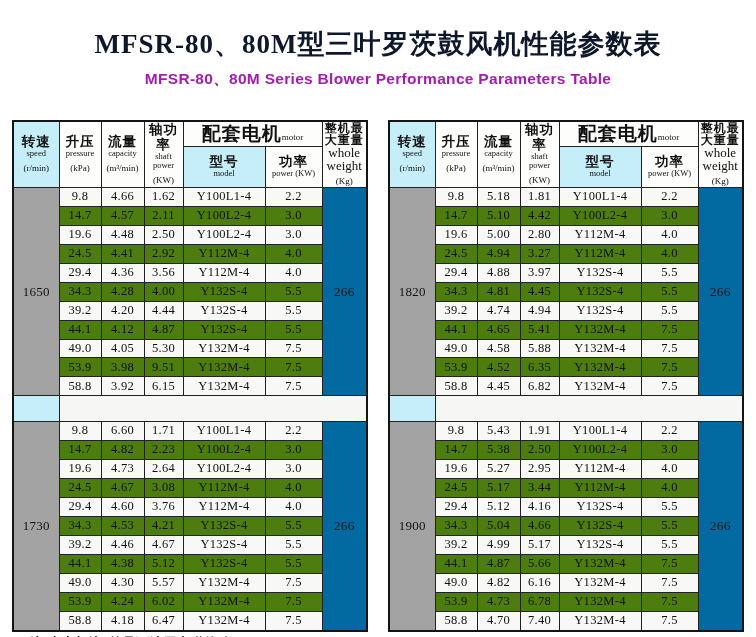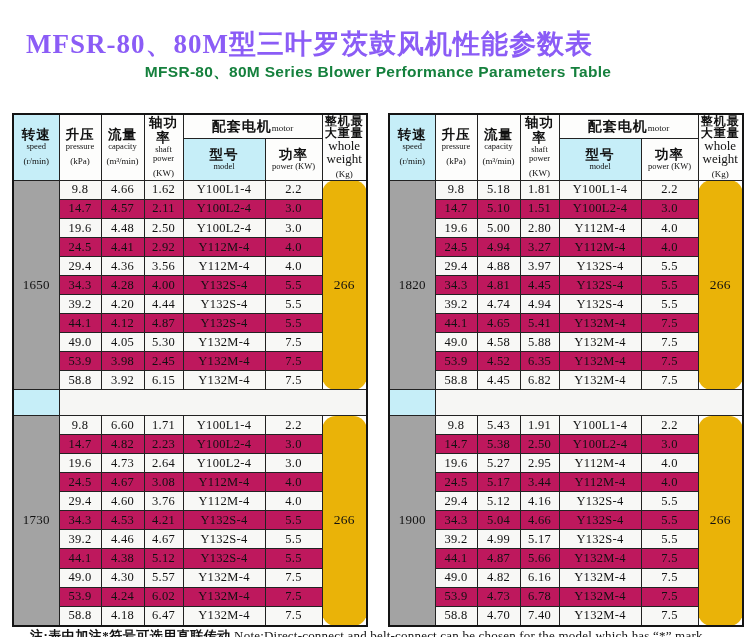--- a/index.html
+++ b/index.html
@@ -1,52 +1,52 @@
 <!DOCTYPE html>
 <html><head>
 <meta charset="utf-8">
 <style>
   html,body { margin:0; padding:0; background:#ffffff; }
   body { width:756px; height:637px; overflow:hidden;
          font-family:"Liberation Serif", serif; color:#111; }
   .page { padding:26px 26px 0 26px; }
 
-  .title { text-align:left; font-size:27px; font-weight:bold;
-           color:#8b5cf6; letter-spacing:1px;
+  .title { text-align:center; font-size:27px; font-weight:bold;
+           color:#0f172a; letter-spacing:1px;
            font-family:"Liberation Serif", serif; }
   .subtitle { text-align:center; font-size:15.5px; font-weight:bold;
-              color:#15803d; letter-spacing:0.3px;
+              color:#a21caf; margin-top:7px; letter-spacing:0.3px;
               font-family:"Liberation Sans", sans-serif; }
 
   .tables-row { display:flex; justify-content:center; gap:20px; margin-top:30px; }
 
   table.perf-table { border-collapse:collapse; table-layout:fixed; width:339px;
                      border:2px solid #141414; }
   .perf-table th, .perf-table td { border:1px solid #222; text-align:center;
                                    padding:0; overflow:hidden; }
 
   
   th.hc { background:#fdfdfc; vertical-align:middle; font-weight:normal; }
   th.hc .cn  { font-size:13.5px; font-weight:bold; letter-spacing:1px; line-height:1.05; }
   th.hc .cn2 { font-size:12px; font-weight:bold; letter-spacing:1px; line-height:1.0; }
   th.hc .en  { font-size:8.5px; line-height:1.1; }
   th.hc .en2 { font-size:13px; line-height:1.0; }
   th.hc .unit{ font-size:9px; line-height:1.1; margin-top:5px; }
   th.cyan { background:#c6eef8; }
   th.group { height:17px; }
-  th.group .cn { display:inline; font-size:14px; }
+  th.group .cn { display:inline; font-size:19px; }
   th.group .en { display:inline; font-size:9px; }
   tr.hrow2 th { height:33px; }
 
   
   td.data { height:17.5px; font-size:12.5px; letter-spacing:0.3px; }
   tr.w { background:#f8f8f6; }
-  tr.c { background:#be185d;padding-left:28px; }
+  tr.c { background:#4d7c0f;padding-left:28px; }
   td.speed { background:#a3a3a3; font-size:13px; }
-  td.weight { background:#eab308; font-size:13.5px;border-radius:14px; }
+  td.weight { background:#0369a1; font-size:13.5px; }
   td.sepL { background:#c6eef8; height:24px; }
   td.sepR { background:#f6f6f4; }
 
   .note { margin-top:13px; padding-left:4px; font-size:13px; white-space:nowrap; }
   .note .cn { font-weight:bold; letter-spacing:0.5px; }
   .note .en { font-weight:normal; letter-spacing:0.2px; }
 </style>
 </head>
 <body>
 
@@ -168,21 +168,21 @@
           <tr class="w">
             <td class="data">49.0</td>
             <td class="data">4.05</td>
             <td class="data">5.30</td>
             <td class="data">Y132M-4</td>
             <td class="data">7.5</td>
           </tr>
           <tr class="c">
             <td class="data">53.9</td>
             <td class="data">3.98</td>
-            <td class="data">2.45</td>
+            <td class="data">9.51</td>
             <td class="data">Y132M-4</td>
             <td class="data">7.5</td>
           </tr>
           <tr class="w">
             <td class="data">58.8</td>
             <td class="data">3.92</td>
             <td class="data">6.15</td>
             <td class="data">Y132M-4</td>
             <td class="data">7.5</td>
           </tr>
@@ -328,21 +328,21 @@
             <td class="data">9.8</td>
             <td class="data">5.18</td>
             <td class="data">1.81</td>
             <td class="data">Y100L1-4</td>
             <td class="data">2.2</td>
             <td class="data weight" rowspan="11">266</td>
           </tr>
           <tr class="c">
             <td class="data">14.7</td>
             <td class="data">5.10</td>
-            <td class="data">1.51</td>
+            <td class="data">4.42</td>
             <td class="data">Y100L2-4</td>
             <td class="data">3.0</td>
           </tr>
           <tr class="w">
             <td class="data">19.6</td>
             <td class="data">5.00</td>
             <td class="data">2.80</td>
             <td class="data">Y112M-4</td>
             <td class="data">4.0</td>
           </tr>

